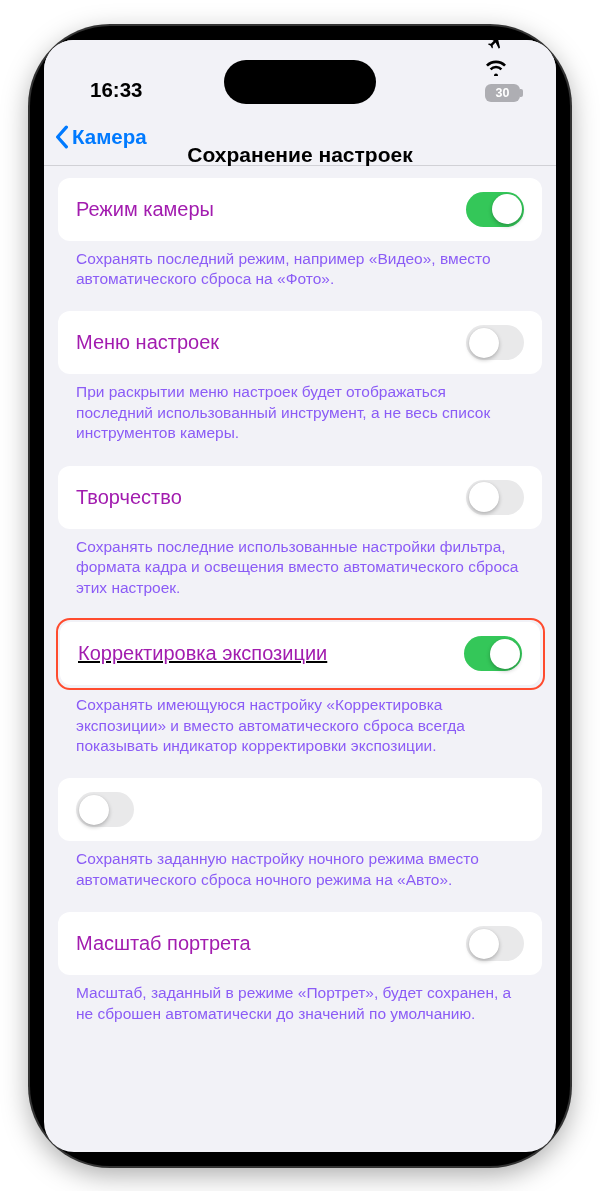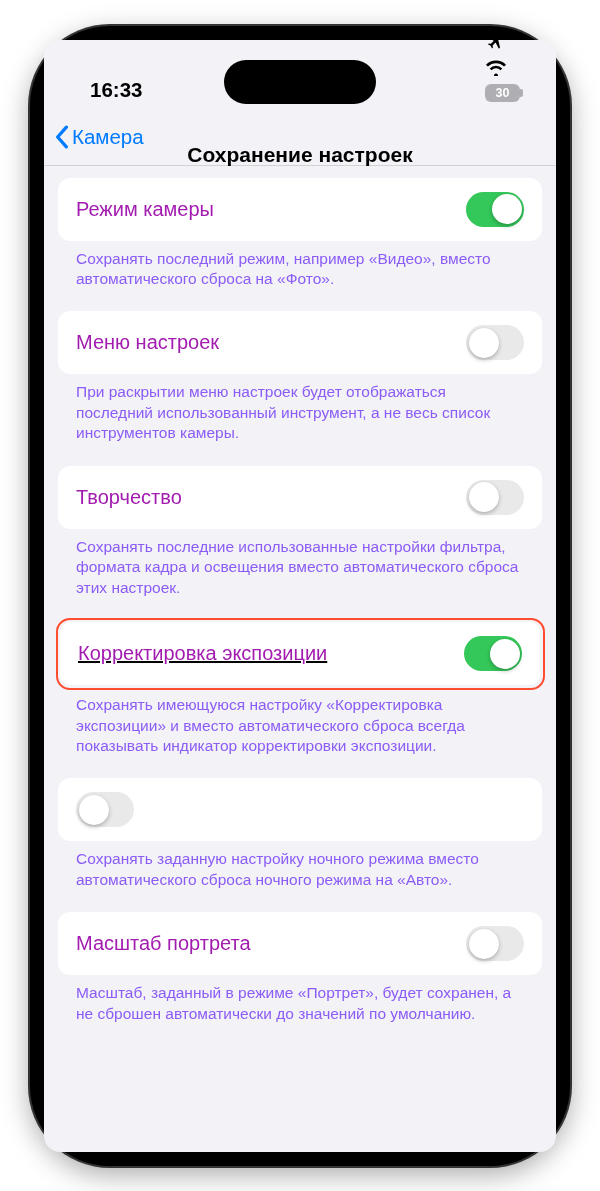--- a/index.html
+++ b/index.html
@@ -21,21 +21,21 @@
     background: #000;
     border-radius: 80px;
     padding: 14px;
     box-shadow: 0 0 0 2px #333, 0 8px 28px rgba(0,0,0,.35);
     position: relative;
   }
   .phone-inner {
     width: 100%;
     height: 100%;
     background: #f2f2f7;
-    border-radius: 16px;
+    border-radius: 30px;
     overflow: hidden;
     position: relative;
   }
   
   .island {
     position: absolute;
     top: 20px;
     left: 50%;
     transform: translateX(-50%);
     width: 152px;
@@ -106,21 +106,21 @@
   .nav-back {
     position: absolute;
     left: 10px;
     top: 0;
     bottom: 0;
     display: flex;
     align-items: center;
     gap: 2px;
     color: #007aff;
     font-size: 20.5px;
-    font-weight: 400;
+    font-weight: 700;
   }
   .nav-back svg { display: block; }
 
   
   .content {
     padding: 12px 14px 0;
     height: calc(100% - 126px);
     overflow: hidden;
   }
   .cell {

